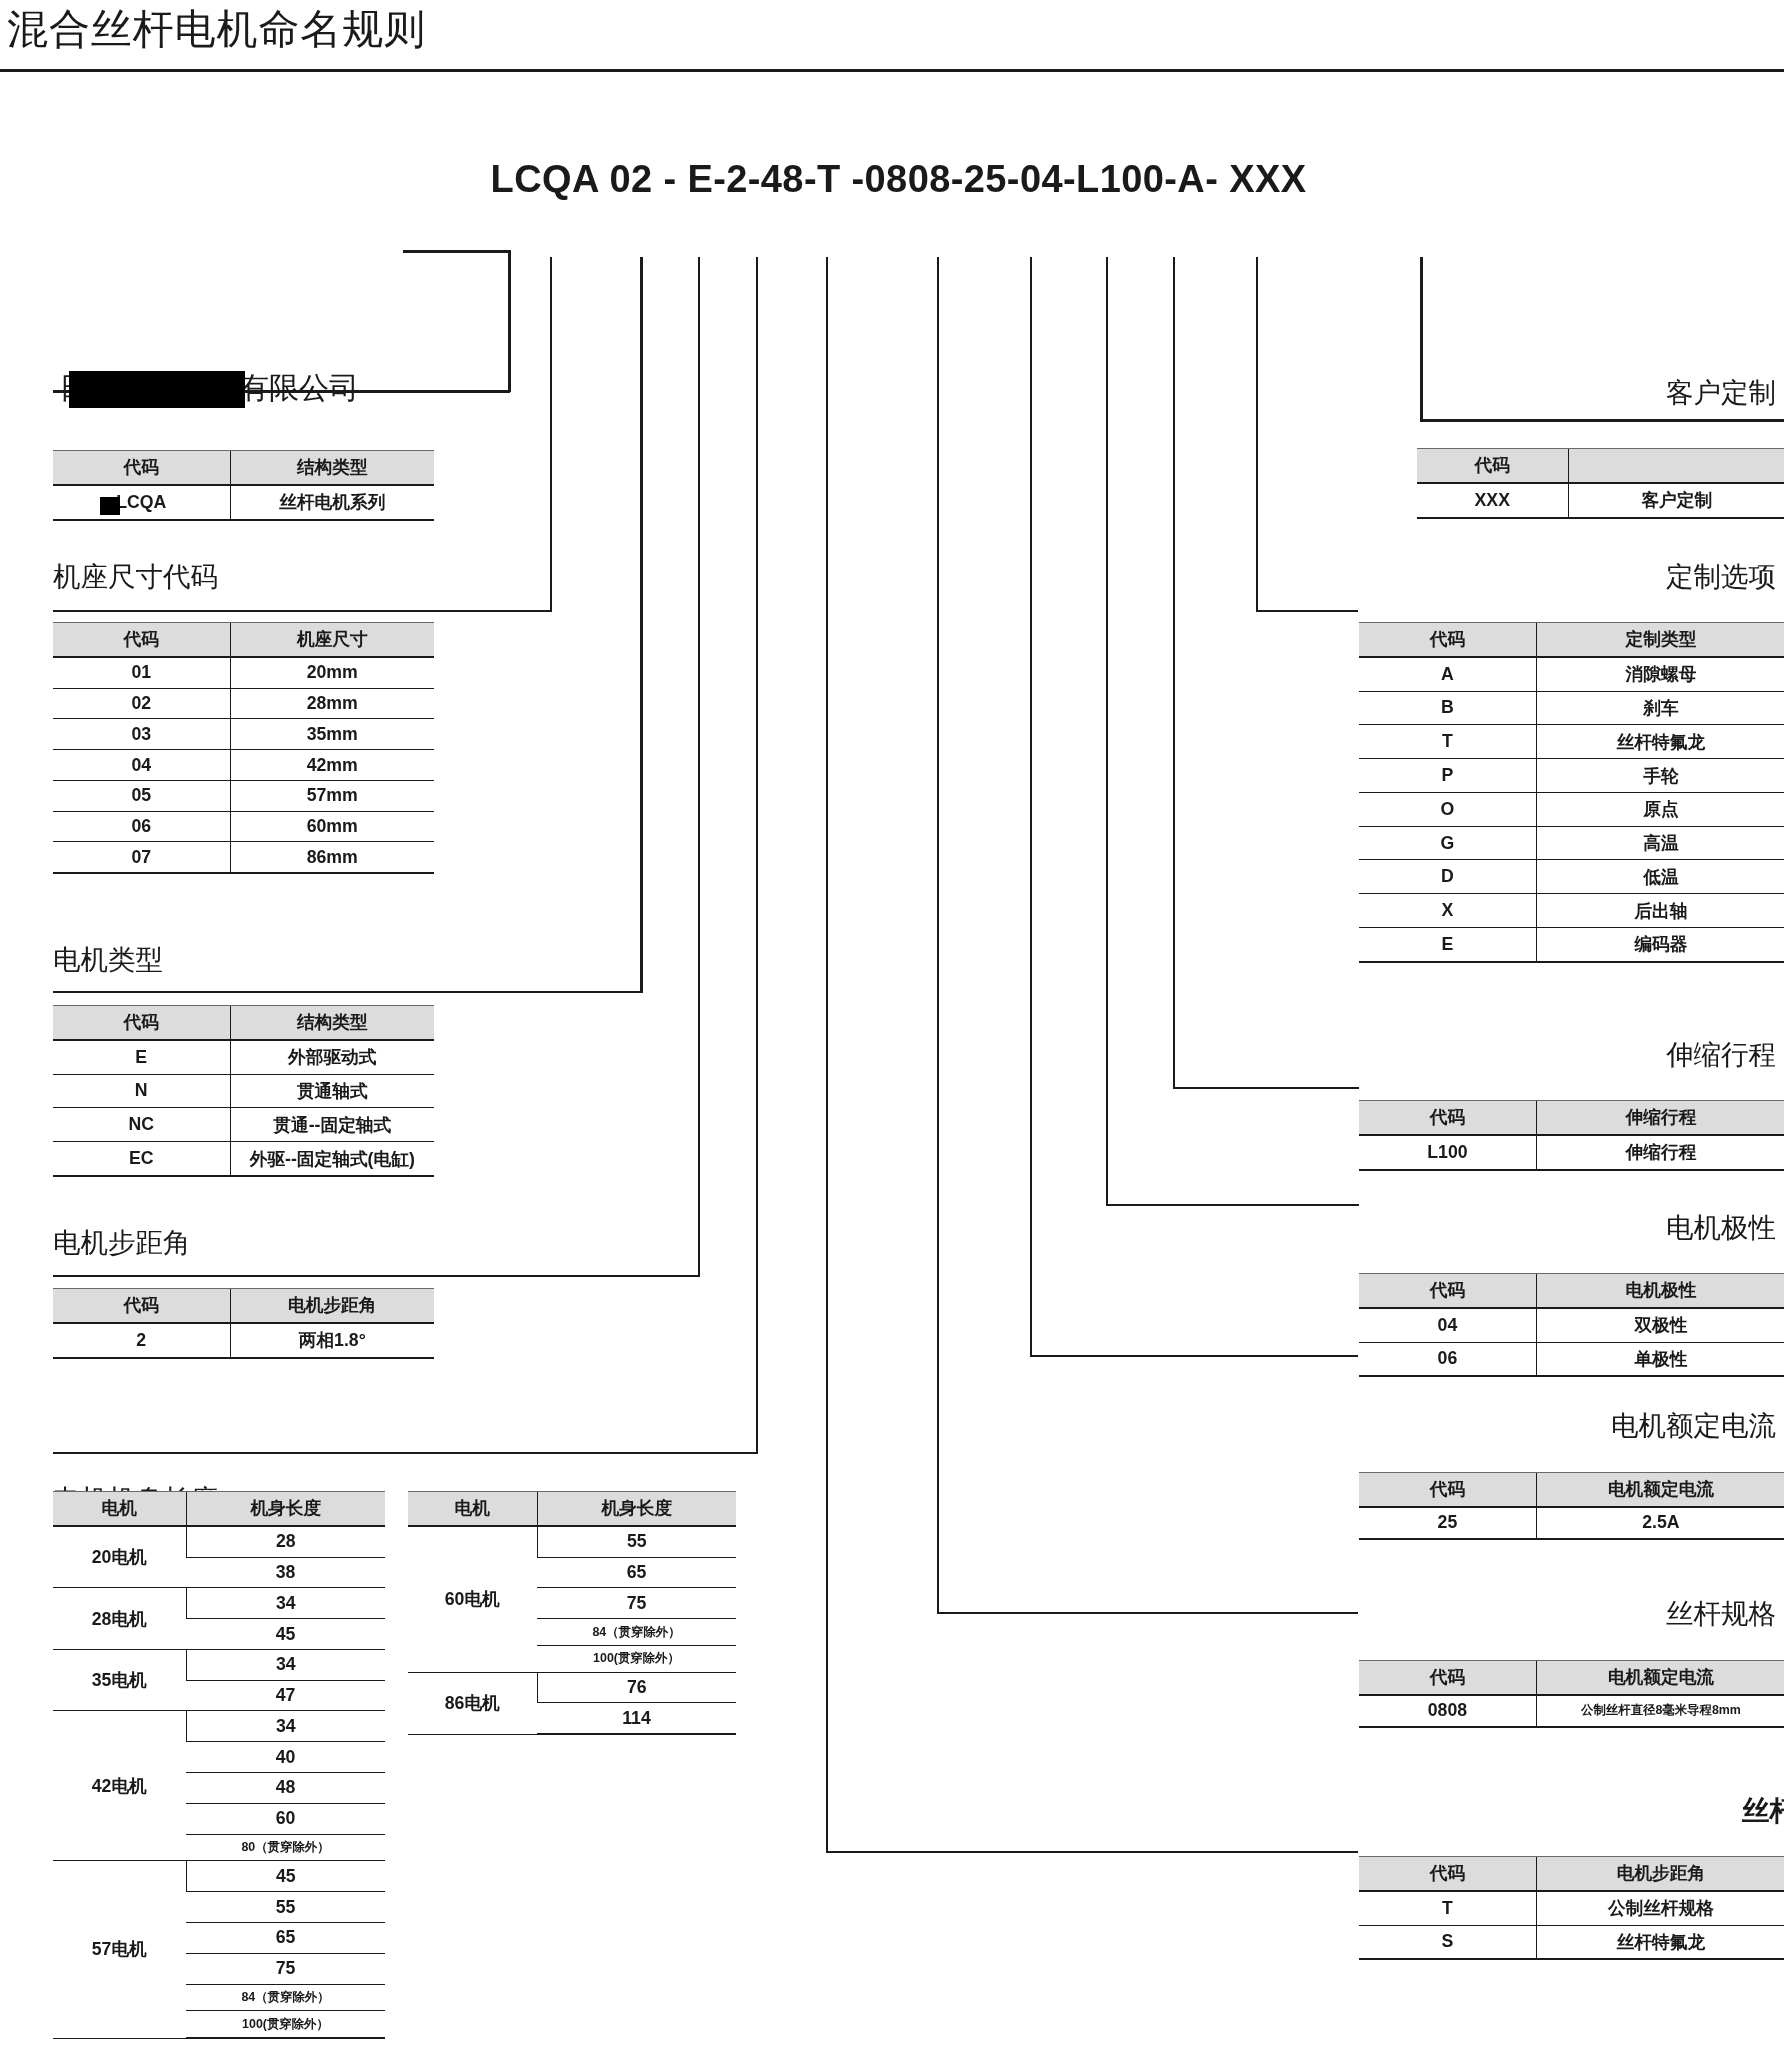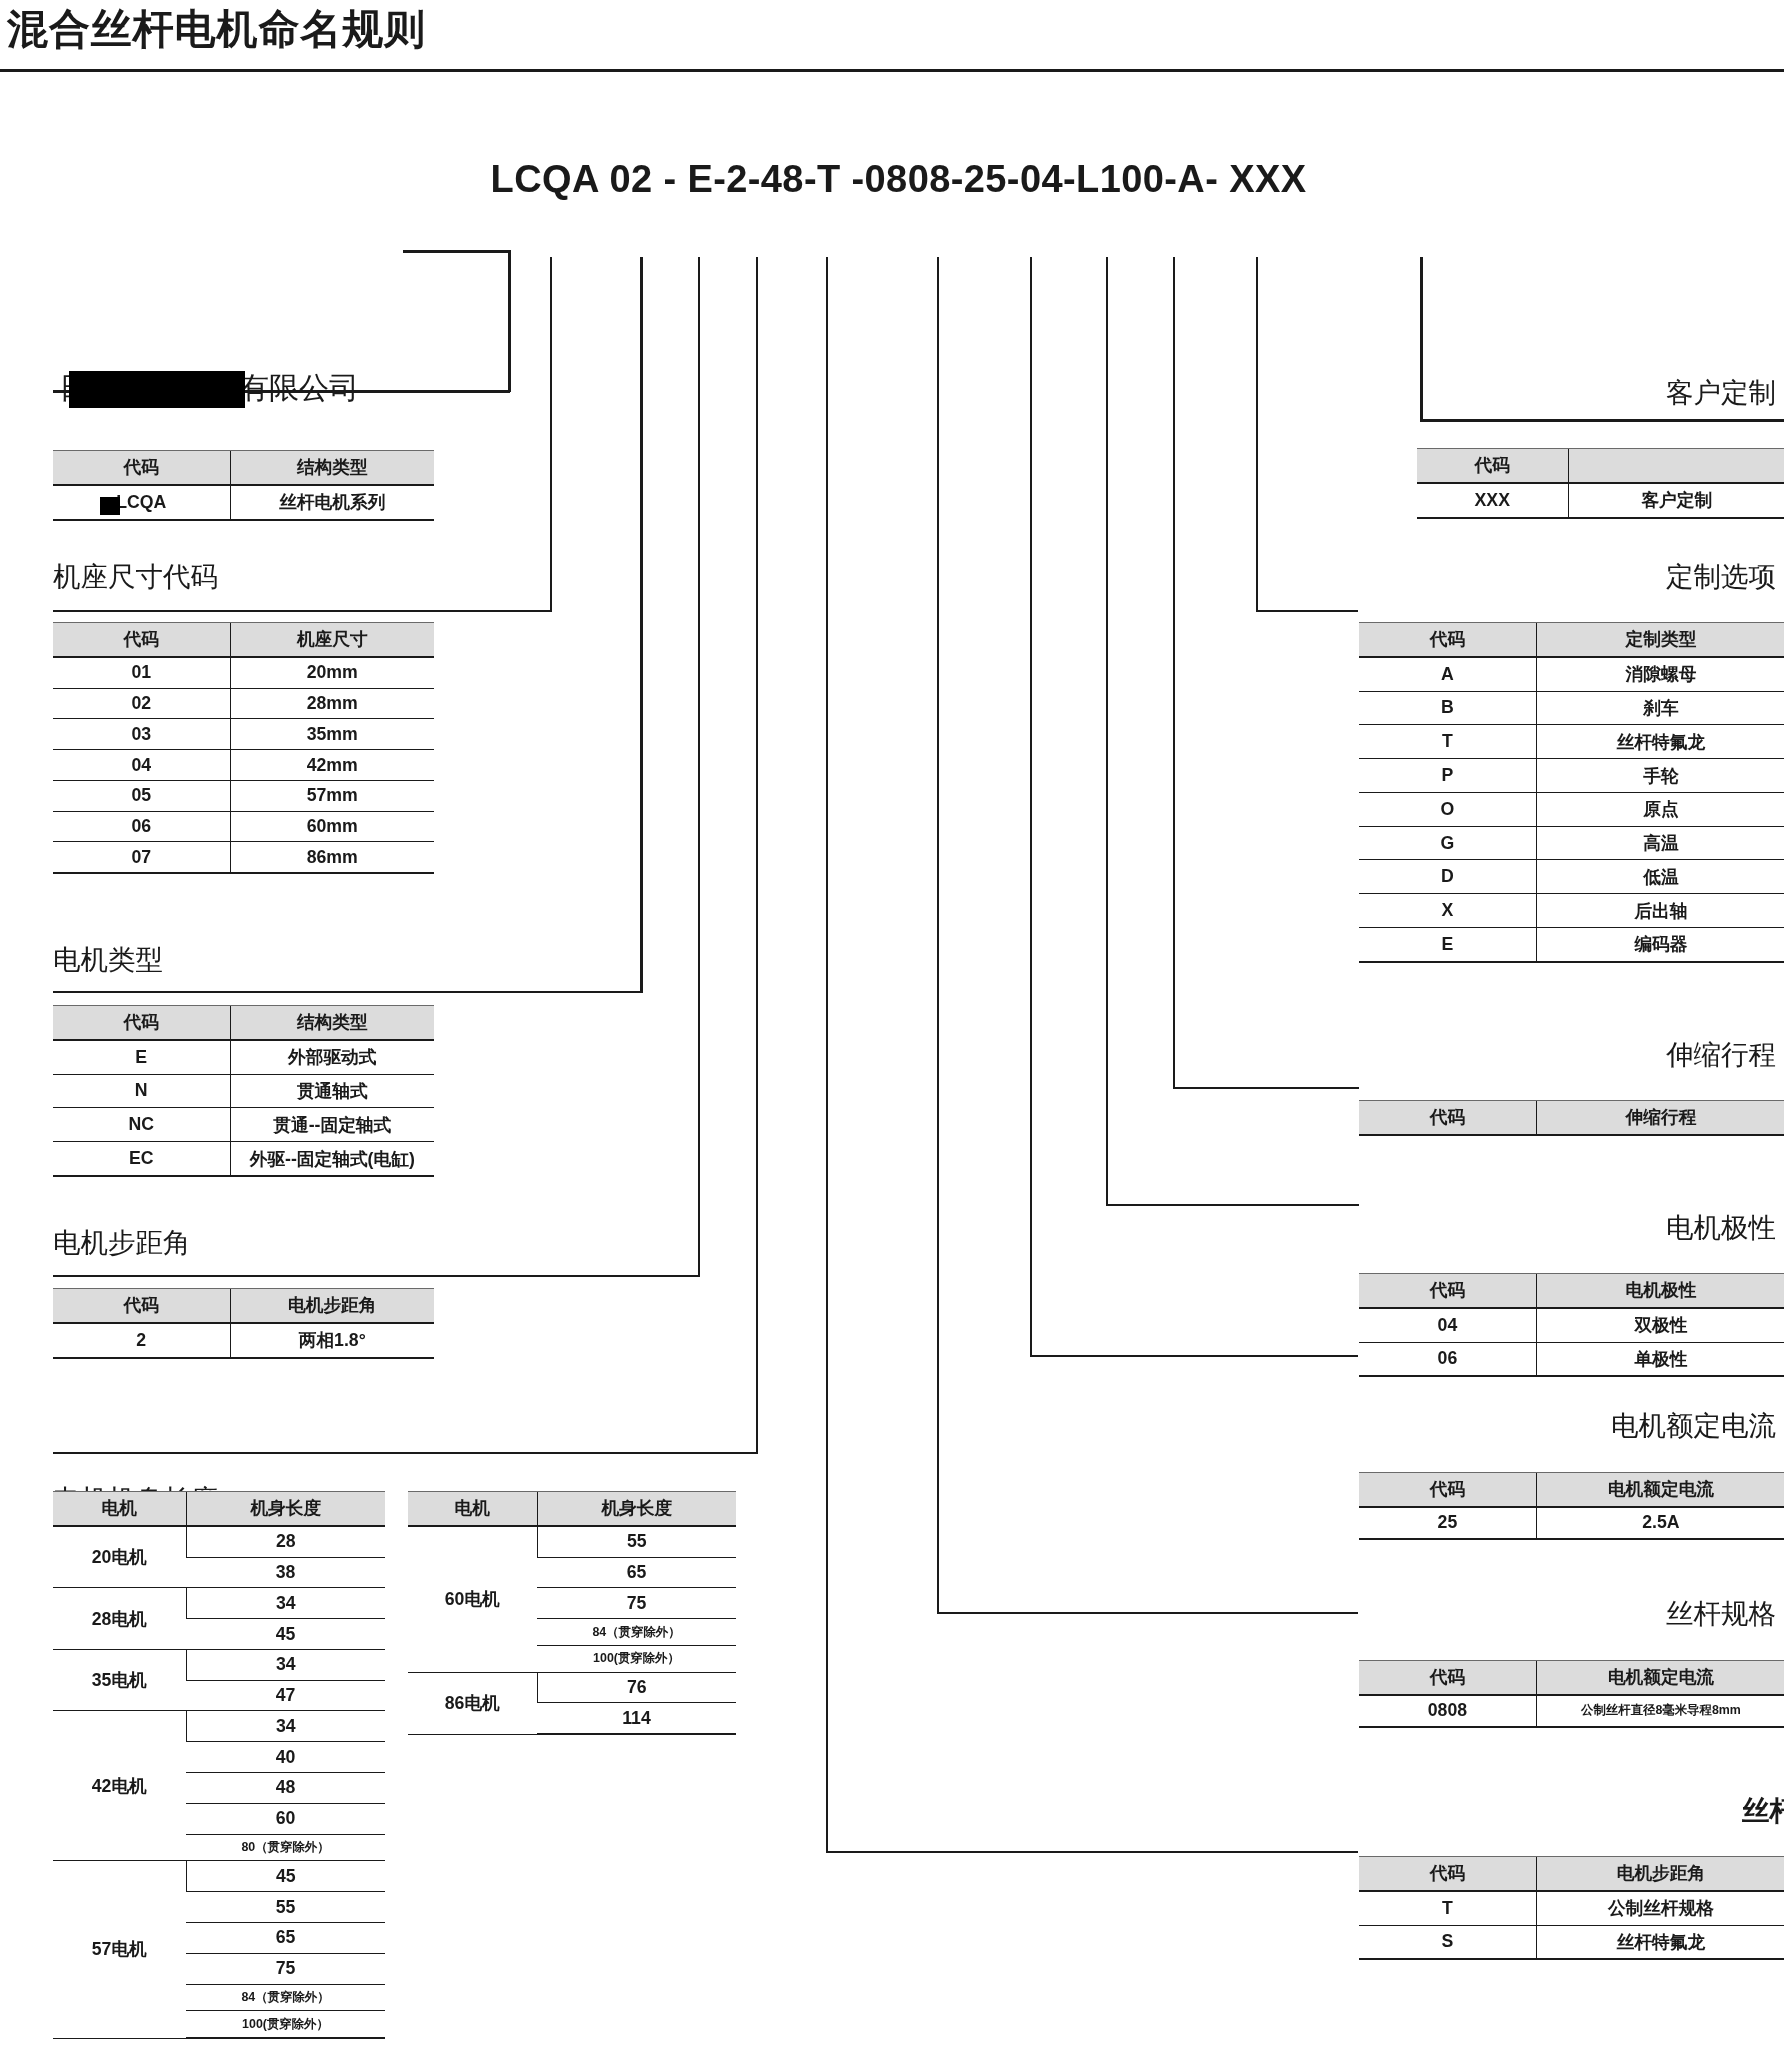--- a/index.html
+++ b/index.html
@@ -13,21 +13,21 @@
     color: #1a1a1a;
     overflow: hidden;
   }
 
   
   .page-title {
     position: absolute;
     left: 7px;
     top: 1.8px;
     font-size: 41px;
-    font-weight: bold;
+    font-weight: normal;
     letter-spacing: 0.9px;
     color: #1a1a1a;
     white-space: nowrap;
     text-align: right;
   }
   .title-rule {
     position: absolute;
     left: 0px;
     top: 69px;
     width: 1785px;
@@ -411,20 +411,24 @@
 </tbody>
   </table>
 
 <div class="sec-head right" style="left:1430px; top:1037px; width:346px;">伸缩行程</div>
 <table class="tbl" style="left:1359px; top:1100px; width:426px;">
   <tbody>
       <tr>
     <th style="width:177px;">代码</th>
     <th style="width:248px;">伸缩行程</th>
   </tr>
+  <tr>
+    <td>L100</td>
+    <td>伸缩行程</td>
+  </tr>
 </tbody>
   </table>
 
 <div class="sec-head right" style="left:1430px; top:1210px; width:346px;">电机极性</div>
 <table class="tbl" style="left:1359px; top:1273px; width:426px;">
   <tbody>
       <tr>
     <th style="width:177px;">代码</th>
     <th style="width:248px;">电机极性</th>
   </tr>

